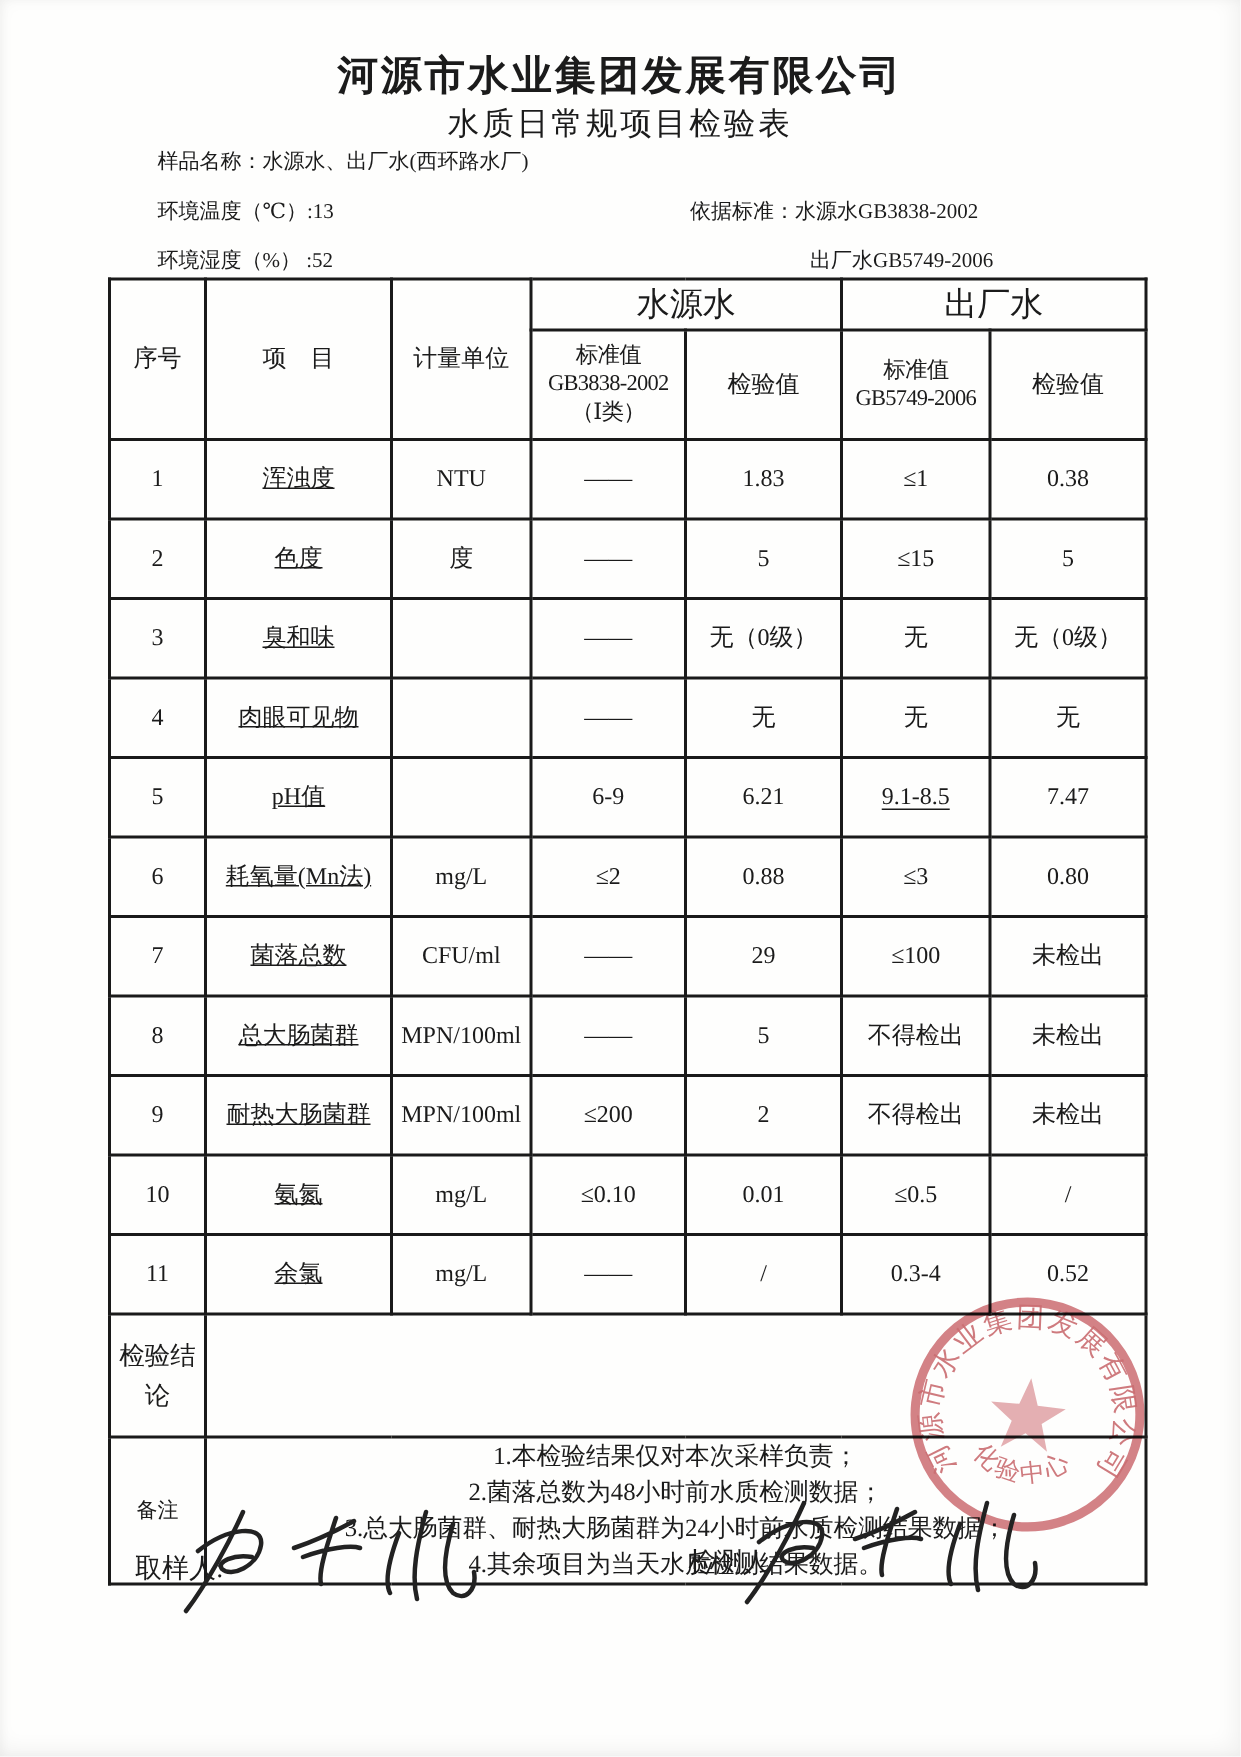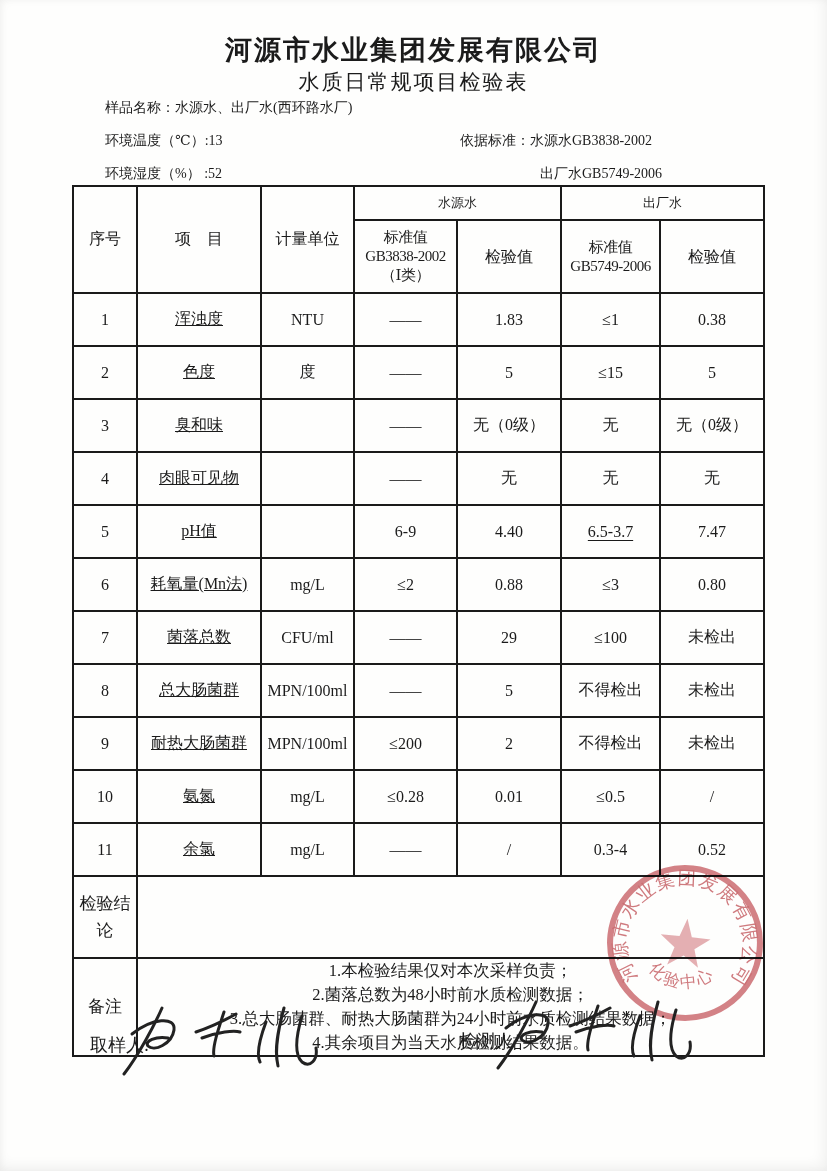--- a/index.html
+++ b/index.html
@@ -31,27 +31,27 @@
     position:absolute;left:72px;top:185px;
     border-collapse:collapse;table-layout:fixed;
     font-size:16px;
   }
   table.main td, table.main th{
     border:2px solid #1a1a1a;
     text-align:center;vertical-align:middle;
     font-weight:normal;padding:0 2px;
     overflow:hidden;
   }
-  th.group{height:32px;font-size:13px;}
+  th.group{height:32px;font-size:22px;}
   tr.subhead td, tr.subhead th{height:71px;font-size:16px;line-height:1.25;}
   tr.datarow td{height:51px;}
   td.item-cell{text-align:left;padding-left:9px;text-decoration:underline;}
   td.u{text-decoration:underline;text-underline-offset:3px;}
   td.conclusion-label{height:80px;font-size:17px;line-height:1.6;padding:0 14px;}
-  td.remarks-label{height:92px;font-size:17px;font-family:Liberation Mono, monospace;}
+  td.remarks-label{height:92px;font-size:14px;font-family:Liberation Mono, monospace;}
   td.remarks-body{
     text-align:left;vertical-align:middle;padding:4px 8px;
     font-size:16.5px;line-height:1.45;
   }
   .std-small{font-size:15px;letter-spacing:-0.5px;}
 
   .footer-label{position:absolute;font-size:18px;}
   .sampler{left:90px;top:1033px;}
   .tester{left:448px;top:1029px;padding-left:11px;}
   .sig{position:absolute;z-index:5;}
@@ -149,22 +149,22 @@
     <td>——</td>
     <td>无</td>
     <td>无</td>
     <td>无</td>
   </tr>
   <tr class="datarow">
     <td>5</td>
     <td class="item-cell">pH值</td>
     <td></td>
     <td>6-9</td>
-    <td>4.40</td>
-    <td class="u">6.5-3.7</td>
+    <td>6.21</td>
+    <td class="u">9.1-8.5</td>
     <td>7.47</td>
   </tr>
   <tr class="datarow">
     <td>6</td>
     <td class="item-cell">耗氧量(Mn法)</td>
     <td>mg/L</td>
     <td>≤2</td>
     <td>0.88</td>
     <td>≤3</td>
     <td>0.80</td>
@@ -193,21 +193,21 @@
     <td>MPN/100ml</td>
     <td>≤200</td>
     <td>2</td>
     <td>不得检出</td>
     <td>未检出</td>
   </tr>
   <tr class="datarow">
     <td>10</td>
     <td class="item-cell">氨氮</td>
     <td>mg/L</td>
-    <td>≤0.28</td>
+    <td>≤0.10</td>
     <td>0.01</td>
     <td>≤0.5</td>
     <td>/</td>
   </tr>
   <tr class="datarow">
     <td>11</td>
     <td class="item-cell">余氯</td>
     <td>mg/L</td>
     <td>——</td>
     <td>/</td>

